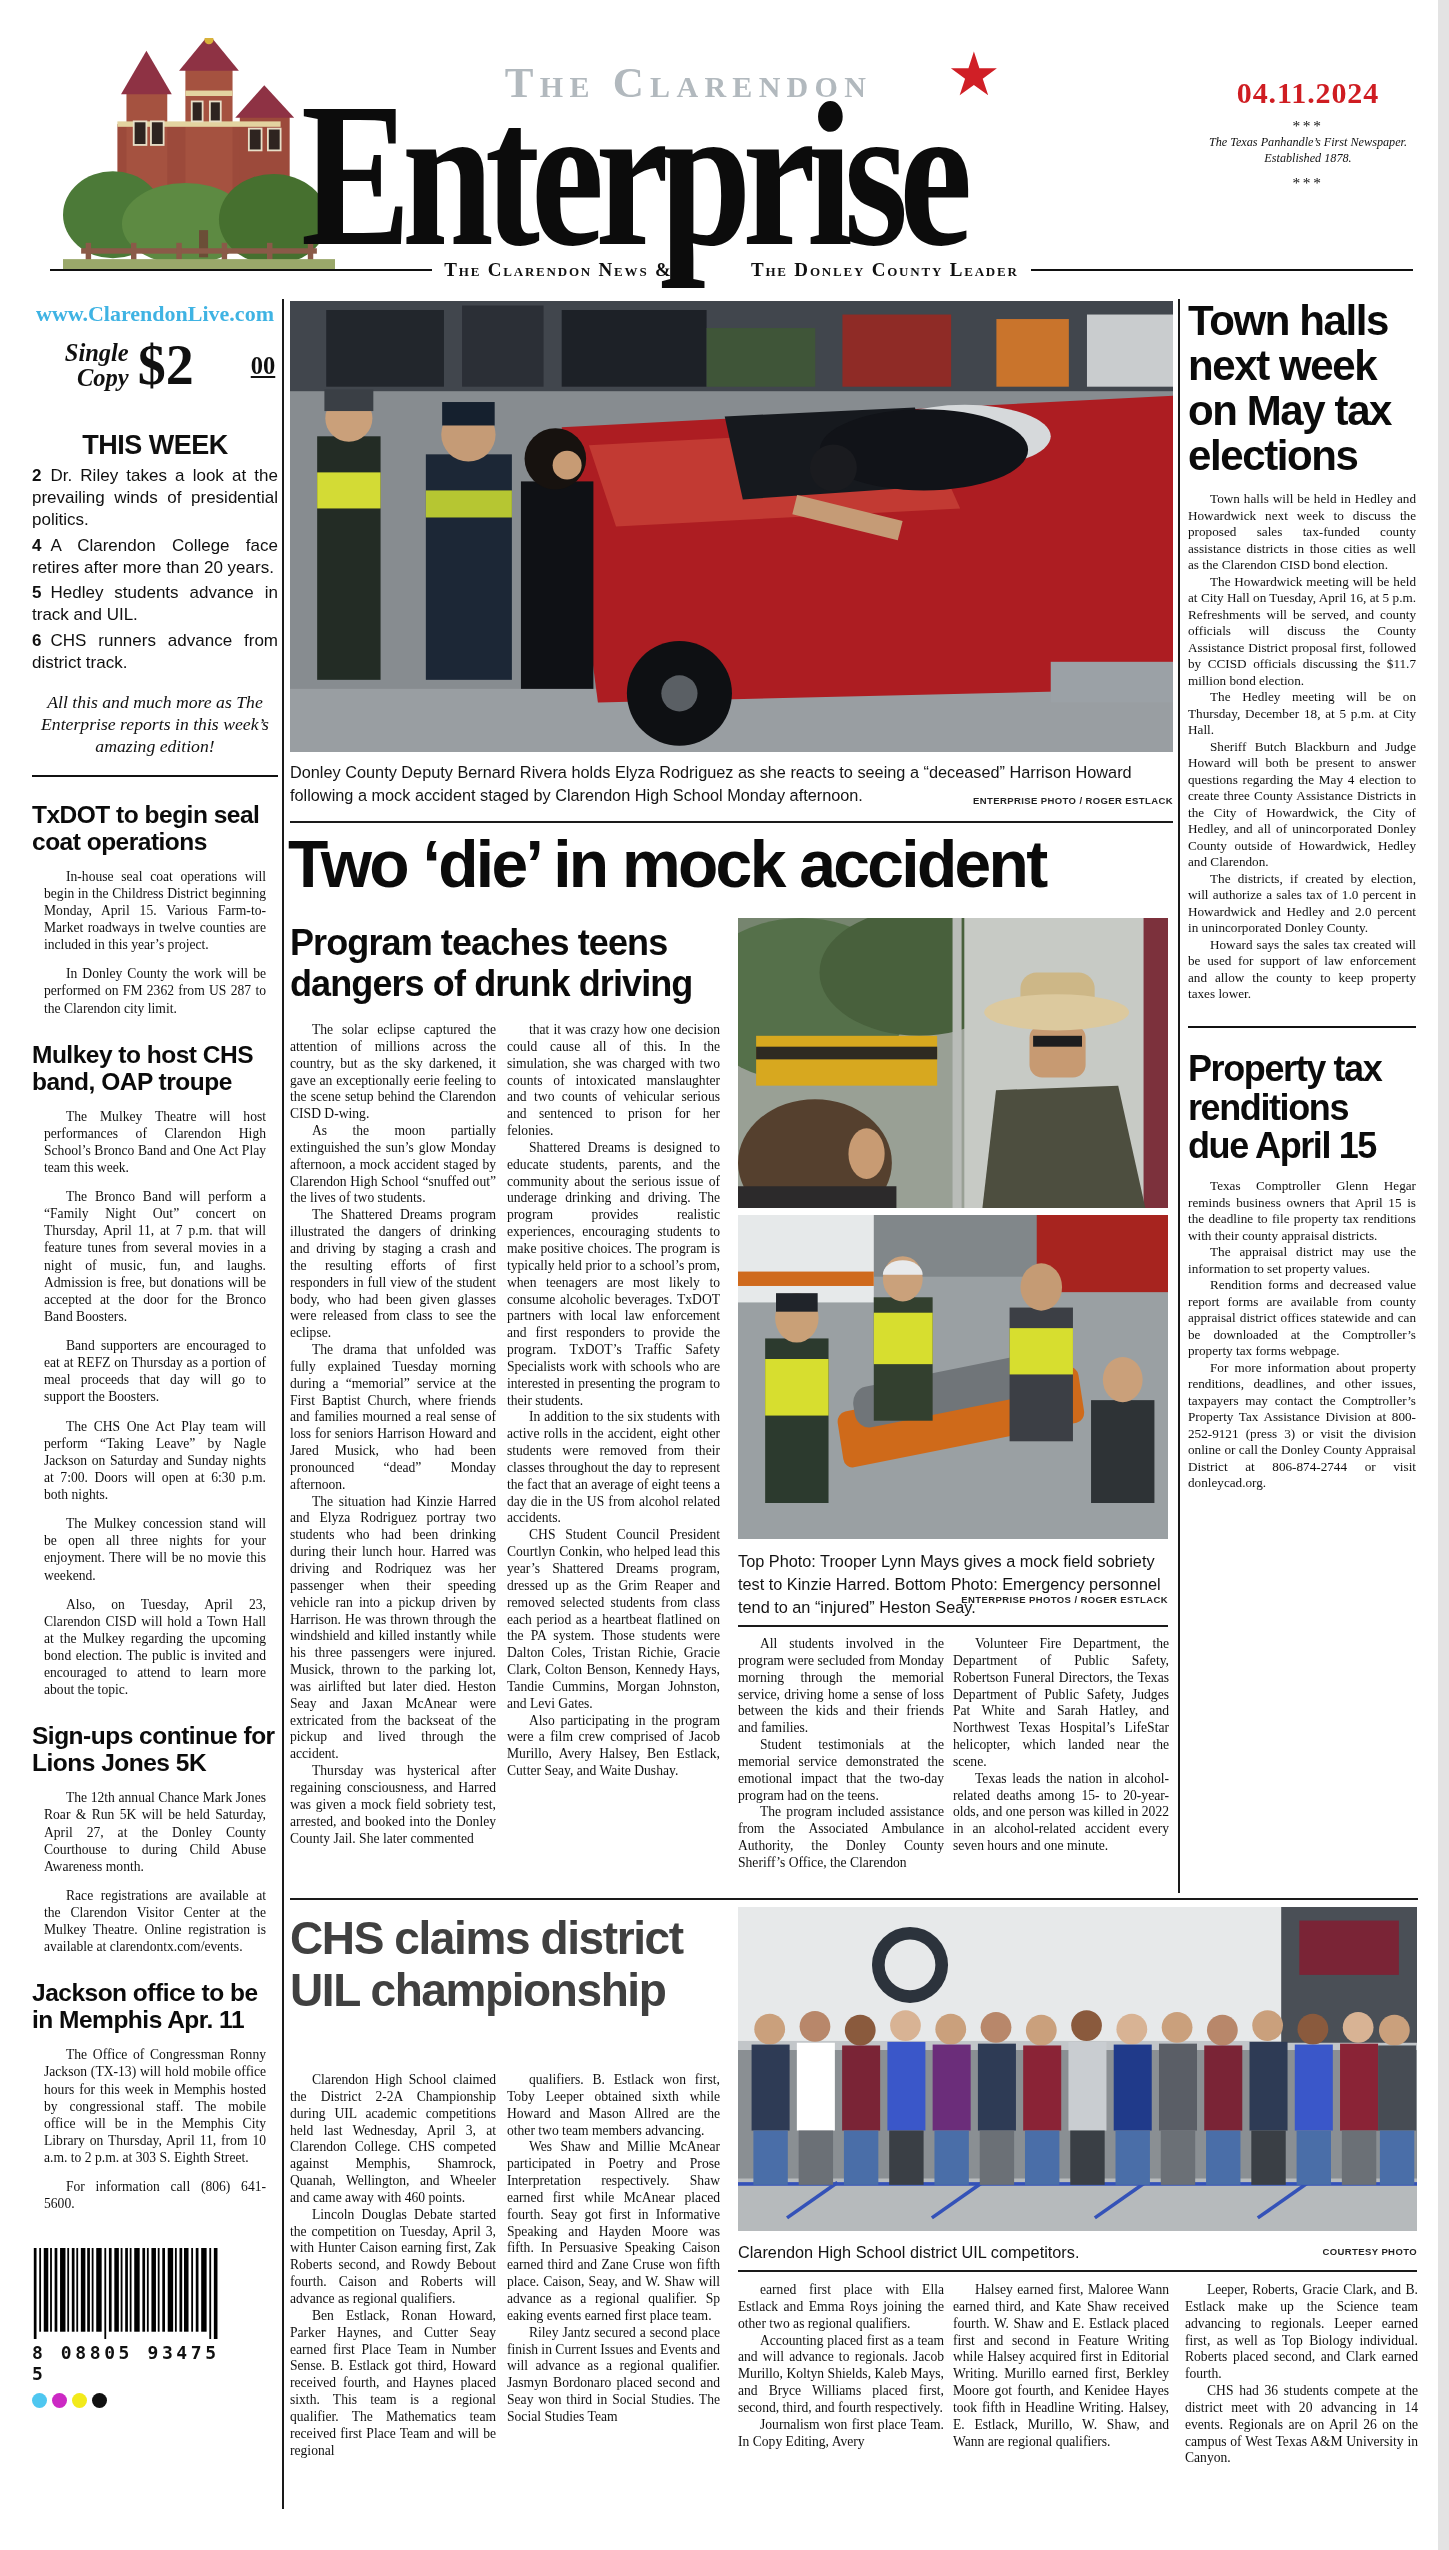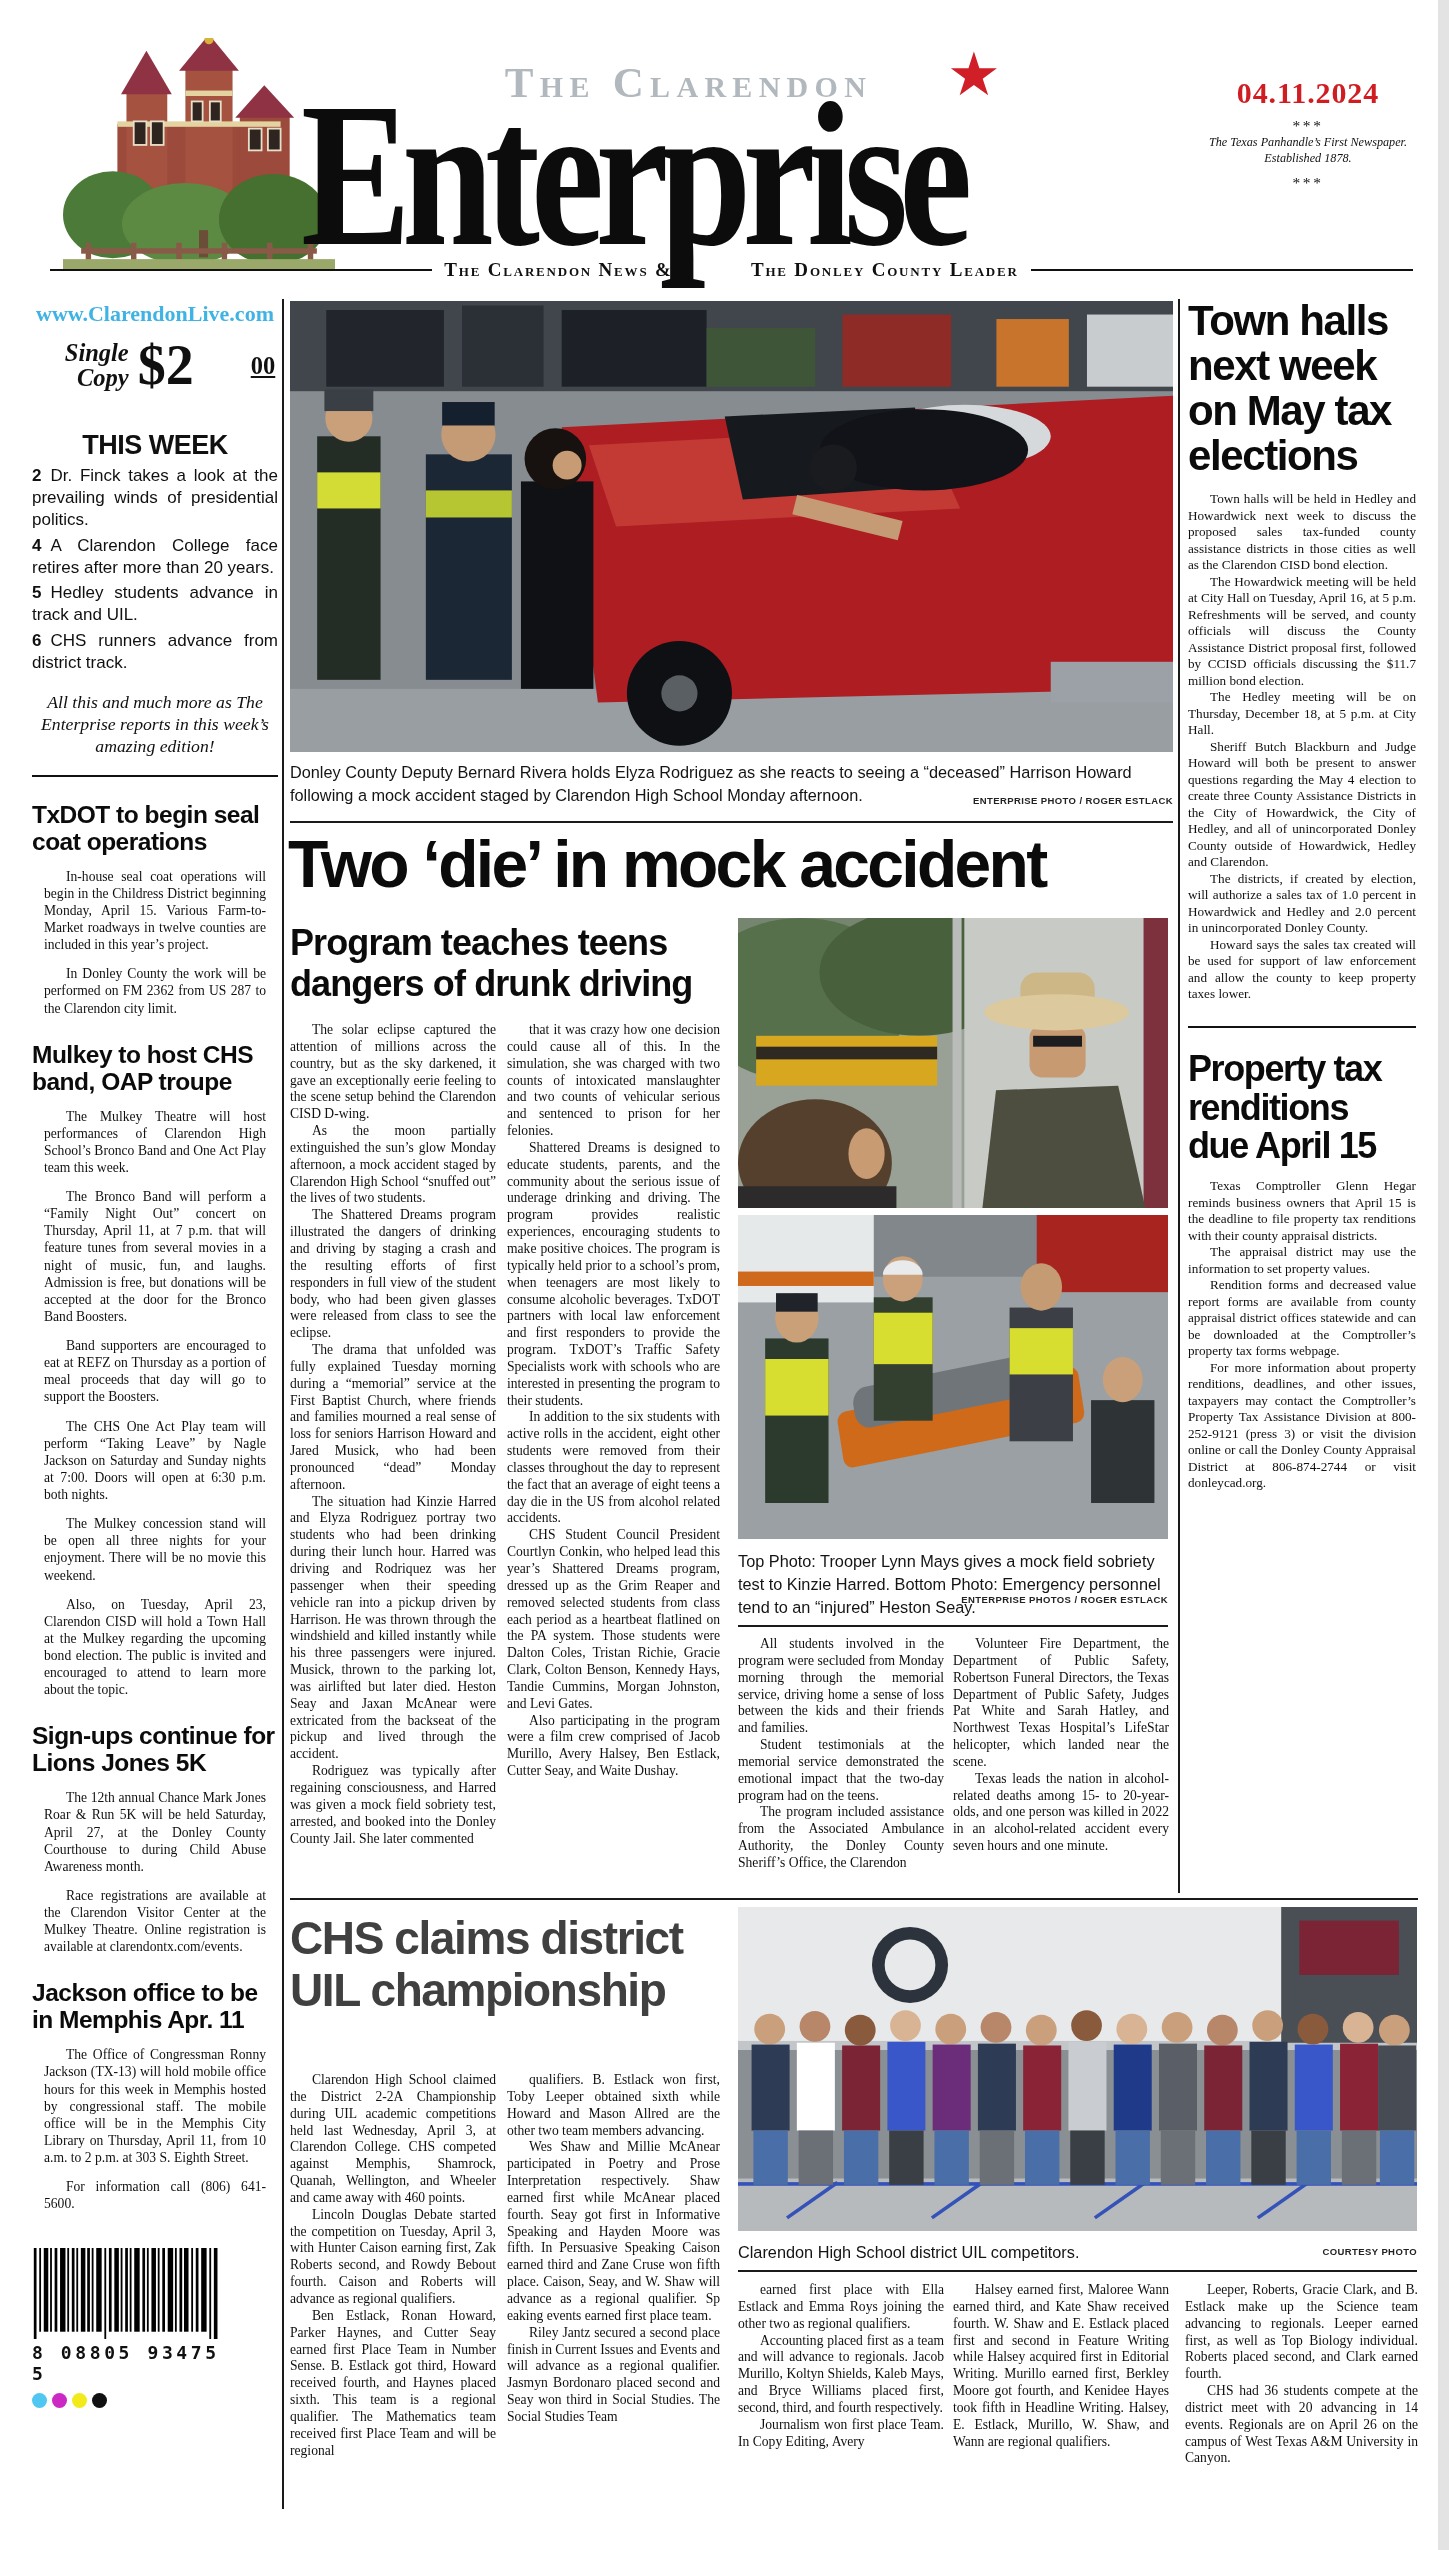--- a/index.html
+++ b/index.html
@@ -131,21 +131,21 @@
   <aside class="sidebar">
     <div class="site">www.ClarendonLive.com</div>
     <div class="pricebox">
       <div class="price-label">Single Copy</div>
       <div class="price-big">$2</div>
       <div class="price-cents">00</div>
     </div>
 
     <div class="tw-title">THIS WEEK</div>
     <div class="tw-item">
-      <b class="tw-num">2</b><span>Dr. Finck takes a look at the prevailing winds of presidential politics.</span>
+      <b class="tw-num">2</b><span>Dr. Riley takes a look at the prevailing winds of presidential politics.</span>
     </div>
     <div class="tw-item">
       <b class="tw-num">4</b><span>A Clarendon College face retires after more than 20 years.</span>
     </div>
     <div class="tw-item">
       <b class="tw-num">5</b><span>Hedley students advance in track and UIL.</span>
     </div>
     <div class="tw-item">
       <b class="tw-num">6</b><span>CHS runners advance from district track.</span>
     </div>
@@ -263,21 +263,21 @@
 
   <h1 class="headline-xl" style="left:288px;top:831px;margin:0;">Two ‘die’ in mock accident</h1>
   <h2 class="headline-sub" style="left:290px;top:922px;width:453px;margin:0;">Program teaches teens dangers of drunk driving</h2>
 
   <div class="bodycol" style="left:290px;top:1022px;width:206px;height:868px;">
     <p>The solar eclipse captured the attention of millions across the country, but as the sky darkened, it gave an exceptionally eerie feeling to the scene setup behind the Clarendon CISD D-wing.</p>
     <p>As the moon partially extinguished the sun’s glow Monday afternoon, a mock accident staged by Clarendon High School “snuffed out” the lives of two students.</p>
     <p>The Shattered Dreams program illustrated the dangers of drinking and driving by staging a crash and the resulting efforts of first responders in full view of the student body, who had been given glasses were released from class to see the eclipse.</p>
     <p>The drama that unfolded was fully explained Tuesday morning during a “memorial” service at the First Baptist Church, where friends and families mourned a real sense of loss for seniors Harrison Howard and Jared Musick, who had been pronounced “dead” Monday afternoon.</p>
     <p>The situation had Kinzie Harred and Elyza Rodriguez portray two students who had been drinking during their lunch hour. Harred was driving and Rodriquez was her passenger when their speeding vehicle ran into a pickup driven by Harrison. He was thrown through the windshield and killed instantly while his three passengers were injured. Musick, thrown to the parking lot, was airlifted but later died. Heston Seay and Jaxan McAnear were extricated from the backseat of the pickup and lived through the accident.</p>
-    <p>Rodriguez was typically after regaining consciousness, and Harred was given a mock field sobriety test, arrested, and booked into the Donley County Jail. She later commented</p>
+    <p>Thursday was hysterical after regaining consciousness, and Harred was given a mock field sobriety test, arrested, and booked into the Donley County Jail. She later commented</p>
   </div>
   <div class="bodycol" style="left:507px;top:1022px;width:213px;height:868px;">
     <p>that it was crazy how one decision could cause all of this. In the simulation, she was charged with two counts of intoxicated manslaughter and two counts of vehicular serious and sentenced to prison for her felonies.</p>
     <p>Shattered Dreams is designed to educate students, parents, and the community about the serious issue of underage drinking and driving. The program provides realistic experiences, encouraging students to make positive choices. The program is typically held prior to a school’s prom, when teenagers are most likely to consume alcoholic beverages. TxDOT partners with local law enforcement and first responders to provide the program. TxDOT’s Traffic Safety Specialists work with schools who are interested in presenting the program to their students.</p>
     <p>In addition to the six students with active rolls in the accident, eight other students were removed from their classes throughout the day to represent the fact that an average of eight teens a day die in the US from alcohol related accidents.</p>
     <p>CHS Student Council President Courtlyn Conkin, who helped lead this year’s Shattered Dreams program, dressed up as the Grim Reaper and removed selected students from class each period as a heartbeat flatlined on the PA system. Those students were Dalton Coles, Tristan Richie, Gracie Clark, Colton Benson, Kennedy Hays, Tandie Cummins, Morgan Johnston, and Levi Gates.</p>
     <p>Also participating in the program were a film crew comprised of Jacob Murillo, Avery Halsey, Ben Estlack, Cutter Seay, and Waite Dushay.</p>
   </div>
 
   <div class="photo" style="left:738px;top:918px;width:430px;height:290px;">

